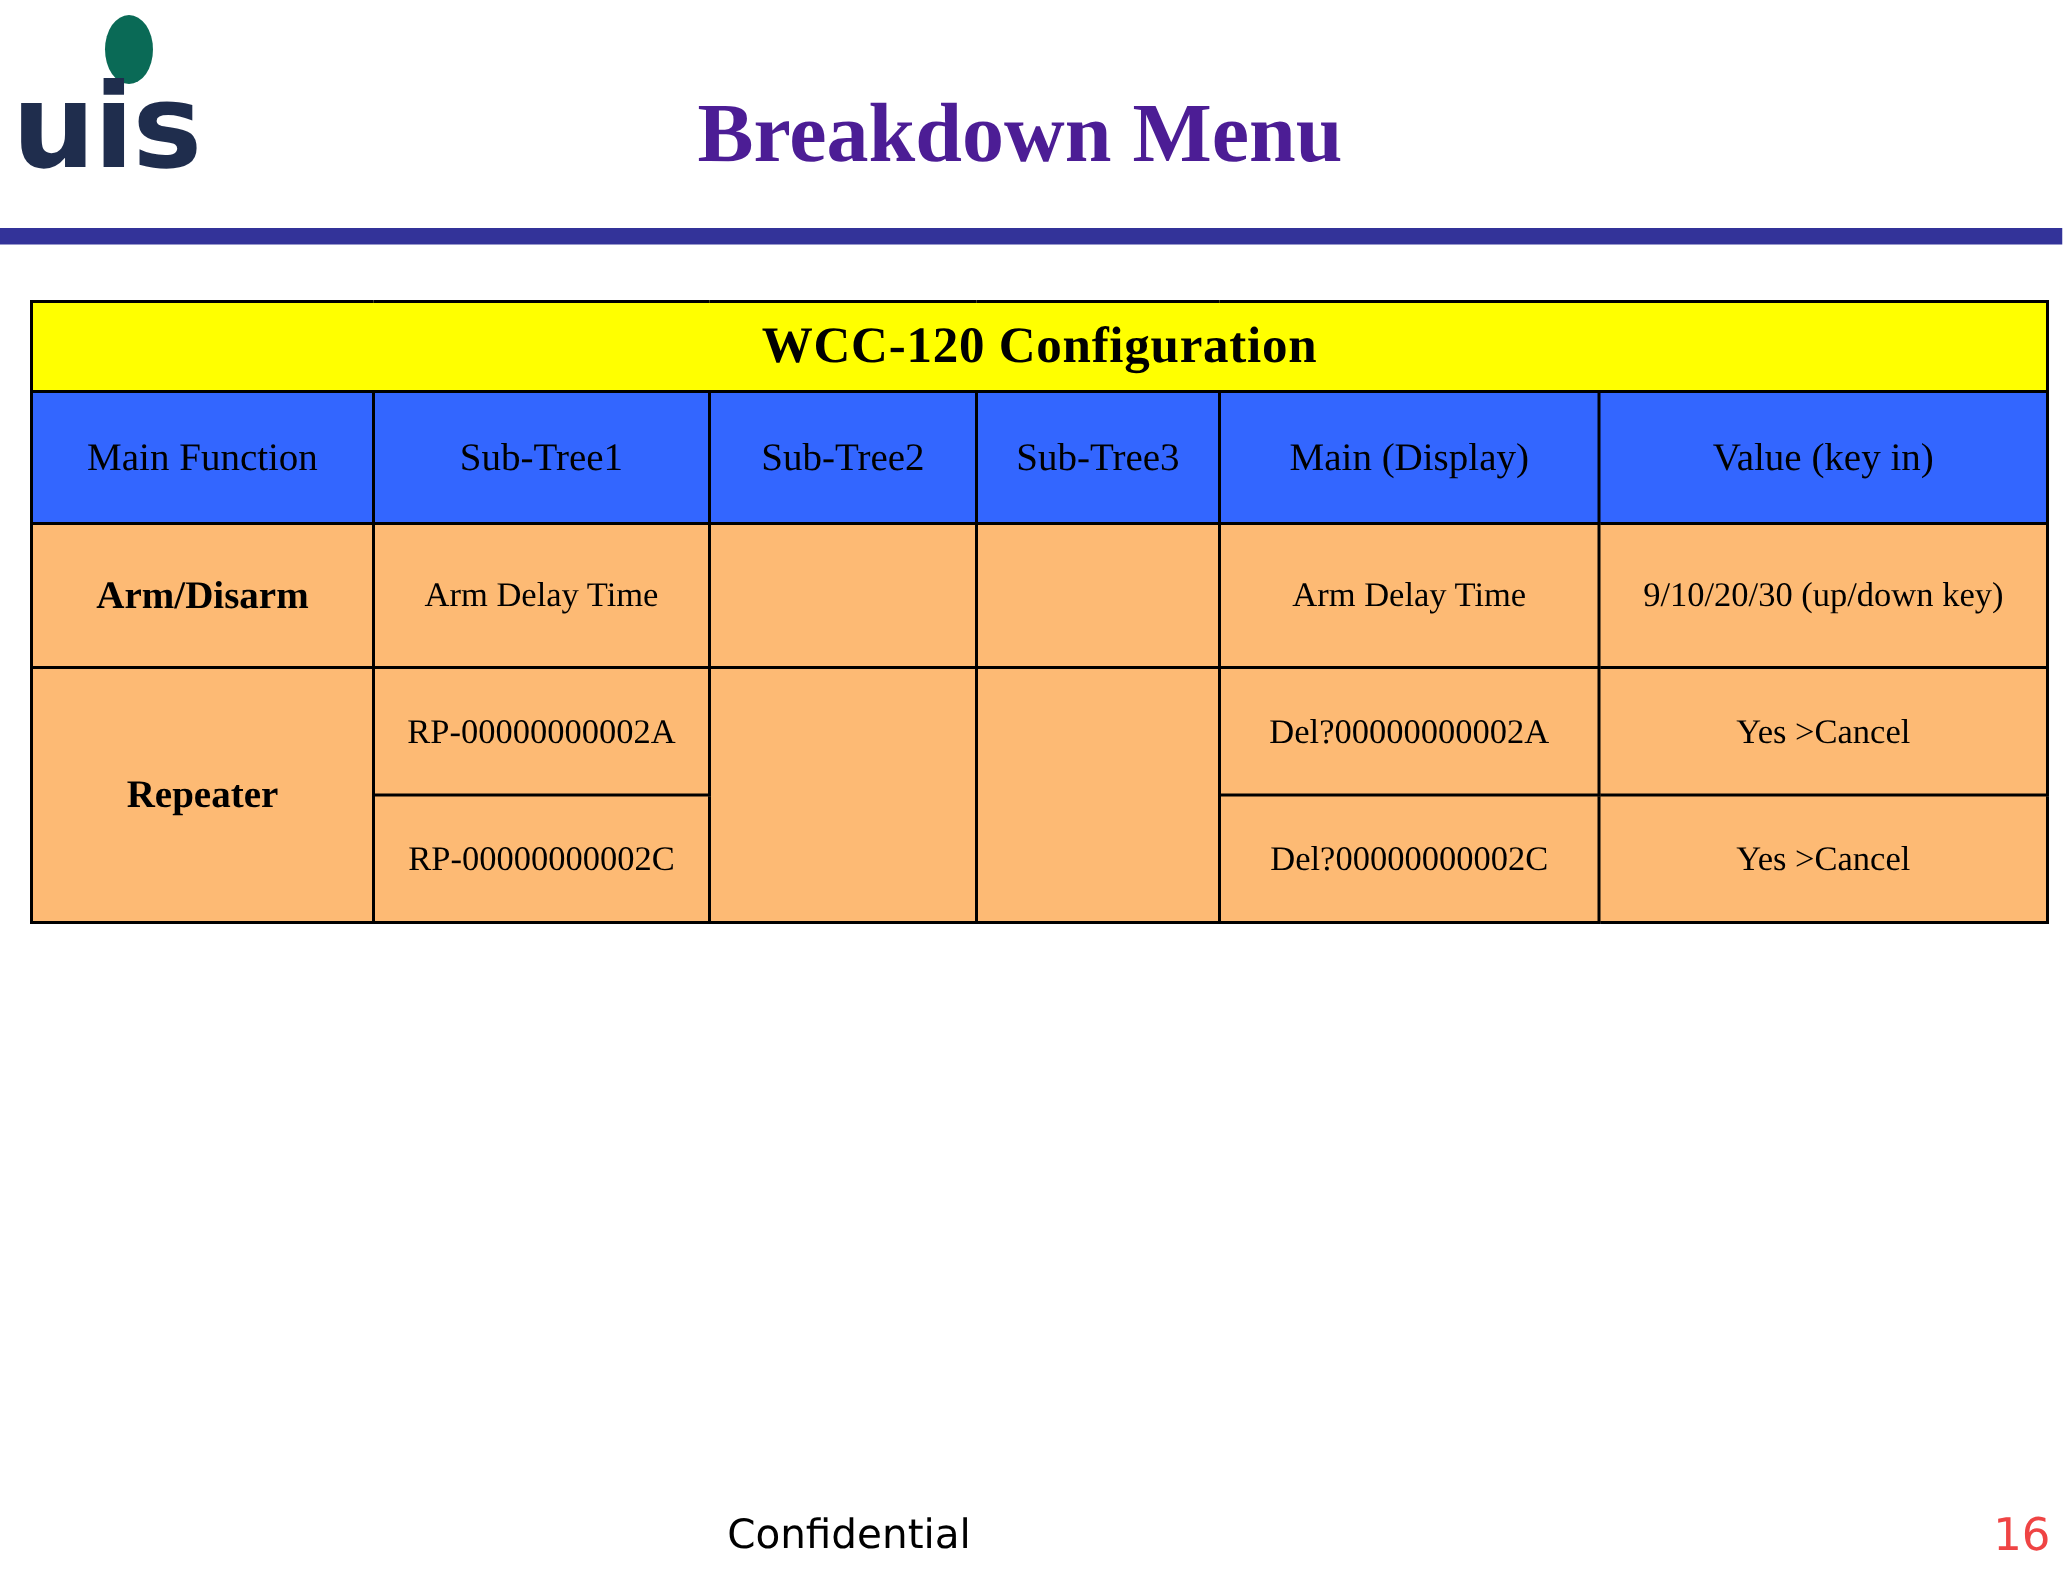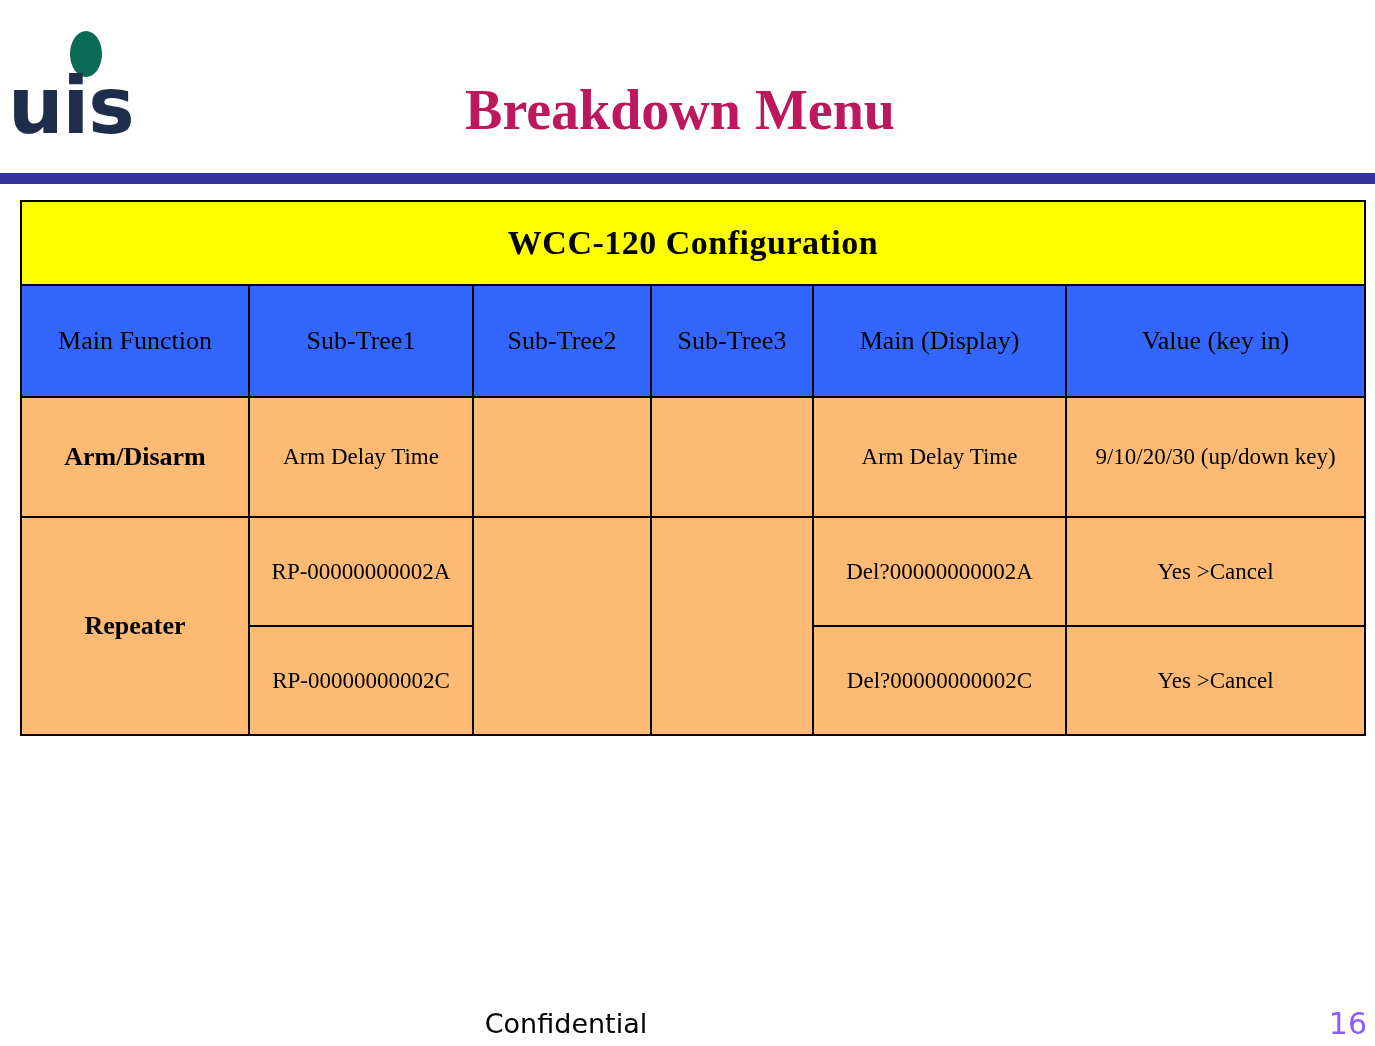--- a/index.html
+++ b/index.html
@@ -16,21 +16,20 @@
     font-family: "Liberation Serif", serif;
     color: #000000;
   }
 
   
   #slide-header {
     position: absolute;
     left: 0; top: 0;
     width: 1375px;
     height: 165px;
-    margin-top: 21px;
   }
   #logo {
     position: absolute;
     left: 8px;
     top: 8px;
     width: 165px;
     height: 125px;
   }
   #logo-dot {
     position: absolute;
@@ -57,21 +56,21 @@
   #slide-title {
     position: absolute;
     left: 180px;
     top: 58px;
     width: 1000px;
     text-align: center;
     font-family: "Liberation Serif", serif;
     font-weight: bold;
     font-size: 56px;
     line-height: 62px;
-    color: #be185d;
+    color: #4c1d95;
     white-space: nowrap;
   }
 
   #title-rule {
     position: absolute;
     left: 0;
     top: 152px;
     width: 1375px;
     height: 11px;
     background: #333399;
@@ -81,21 +80,21 @@
   #config-table {
     position: absolute;
     left: 20px;
     top: 200px;
     width: 1344px;
     border-collapse: collapse;
     table-layout: fixed;
   }
   #config-table td, #config-table th {
     border: 2px solid #000000;
-    padding: 12px;
+    padding: 0;
     vertical-align: middle;
     text-align: center;
   }
 
   .banner-cell {
     background: #ffff00;
     height: 58px;
     font-family: "Liberation Serif", serif;
     font-weight: bold;
     font-size: 34px;
@@ -148,21 +147,21 @@
     font-family: "DejaVu Sans", sans-serif;
     font-size: 27px;
     color: #000000;
   }
   #footer-pagenum {
     position: absolute;
     right: 24px;
     top: 4px;
     font-family: "DejaVu Sans", sans-serif;
     font-size: 30px;
-    color: #8b5cf6;
+    color: #ef4444;
   }
 </style>
 </head>
 <body>
 
 <div id="slide-header">
 
   <div id="logo">
     <div id="logo-dot"></div>
     <div id="logo-text">uis</div>

